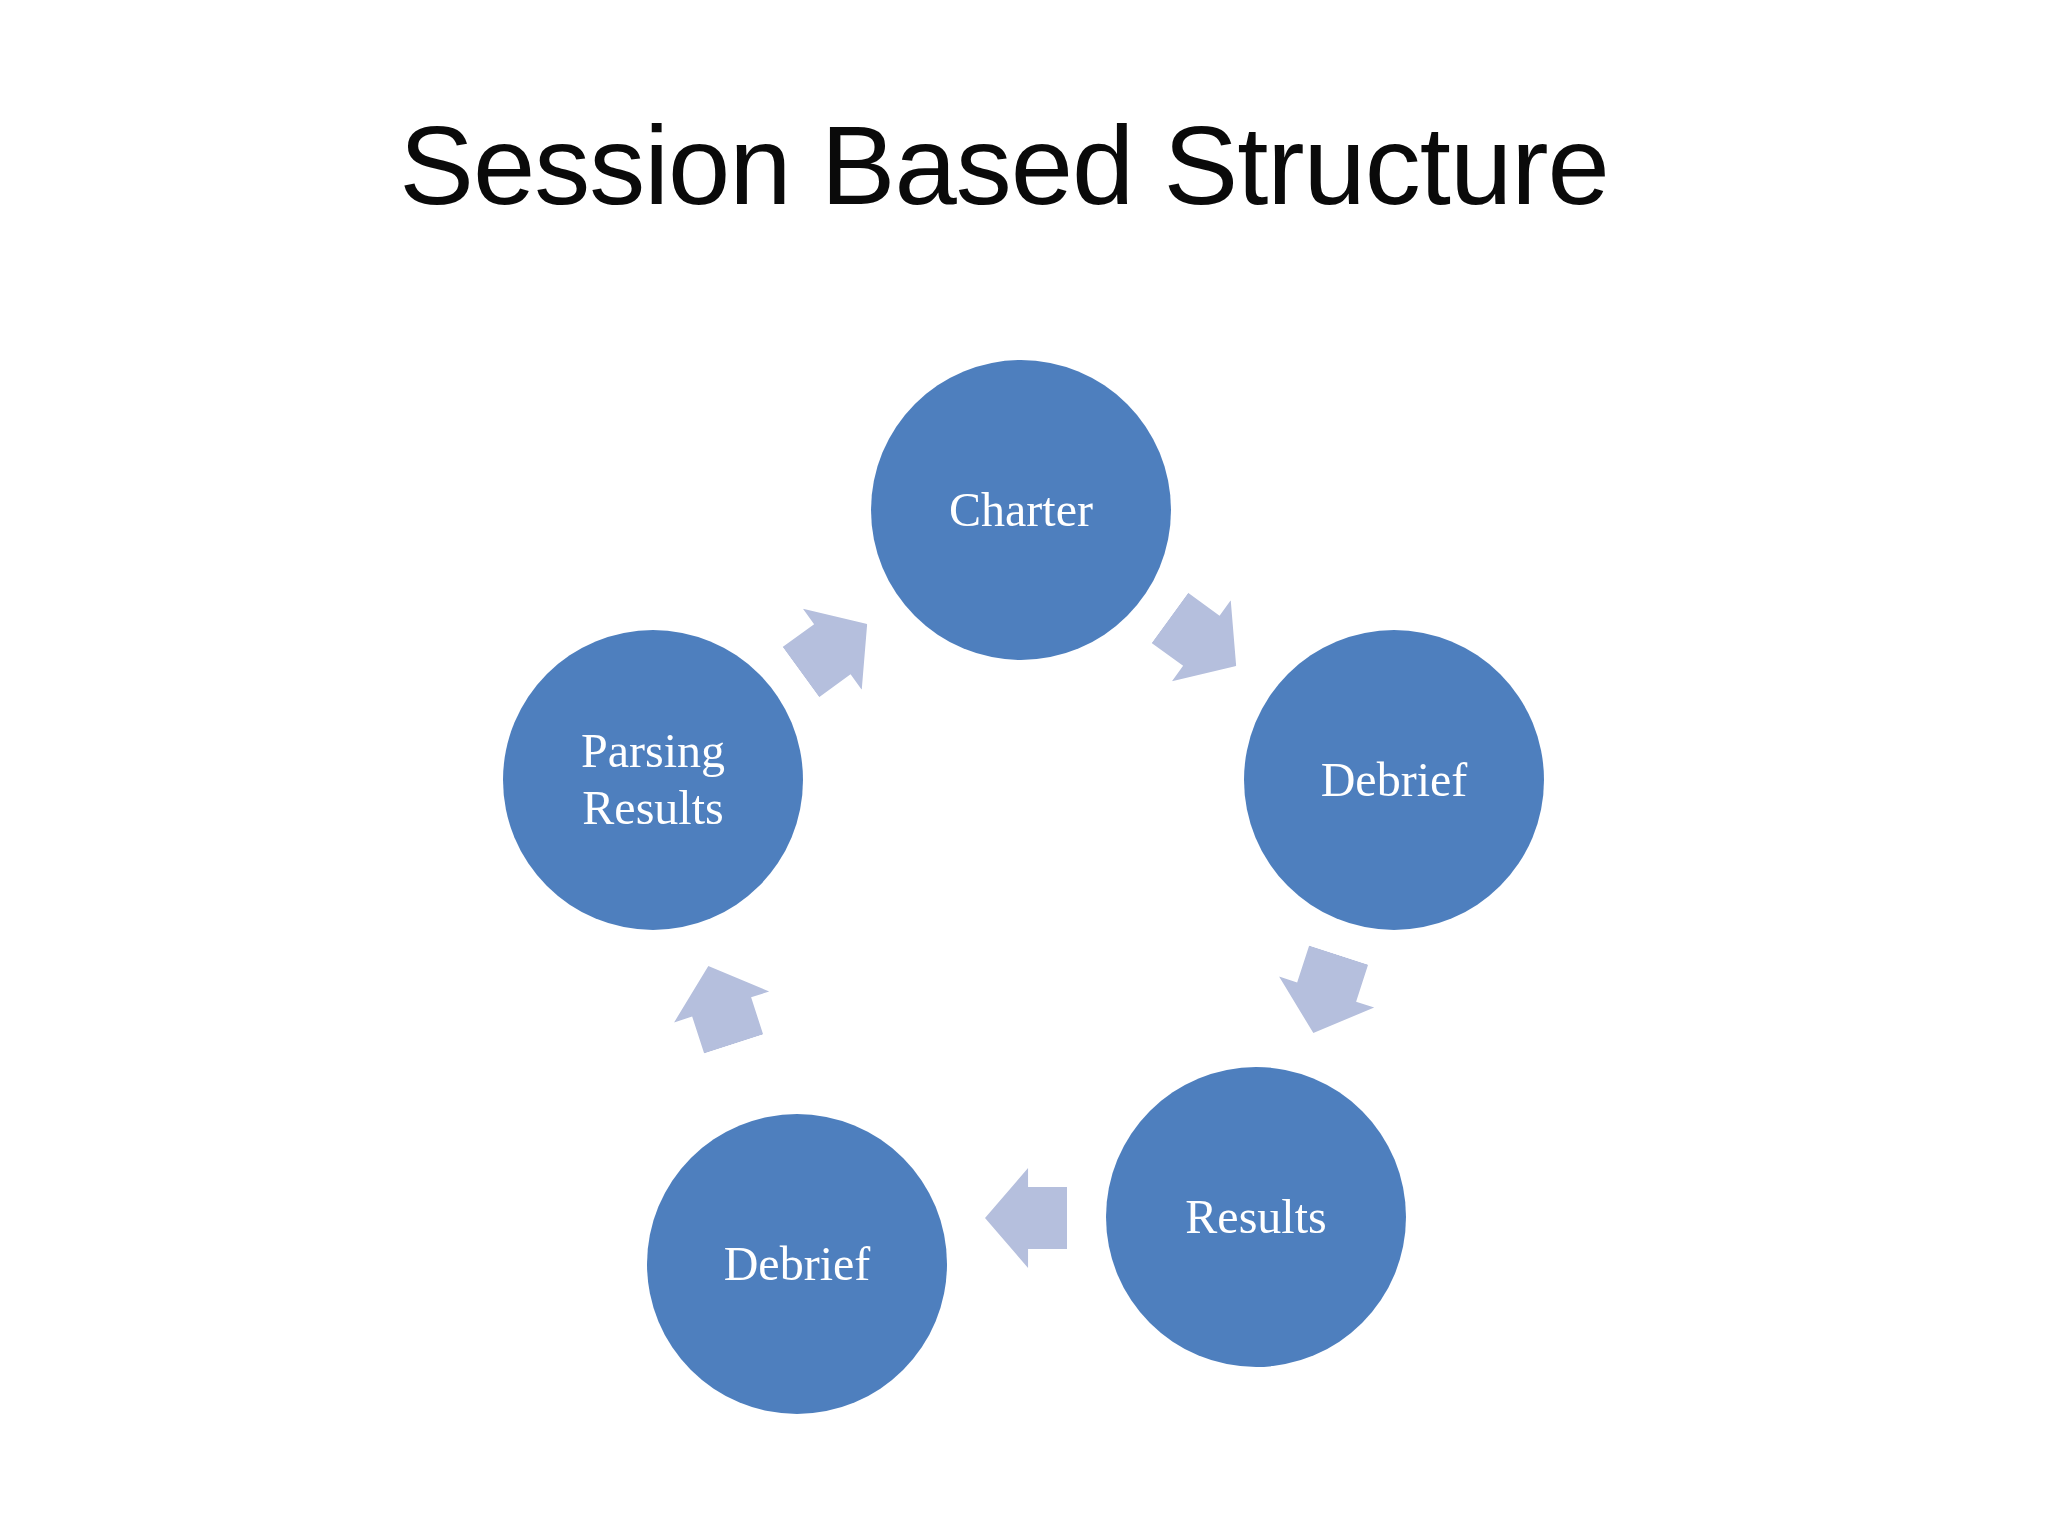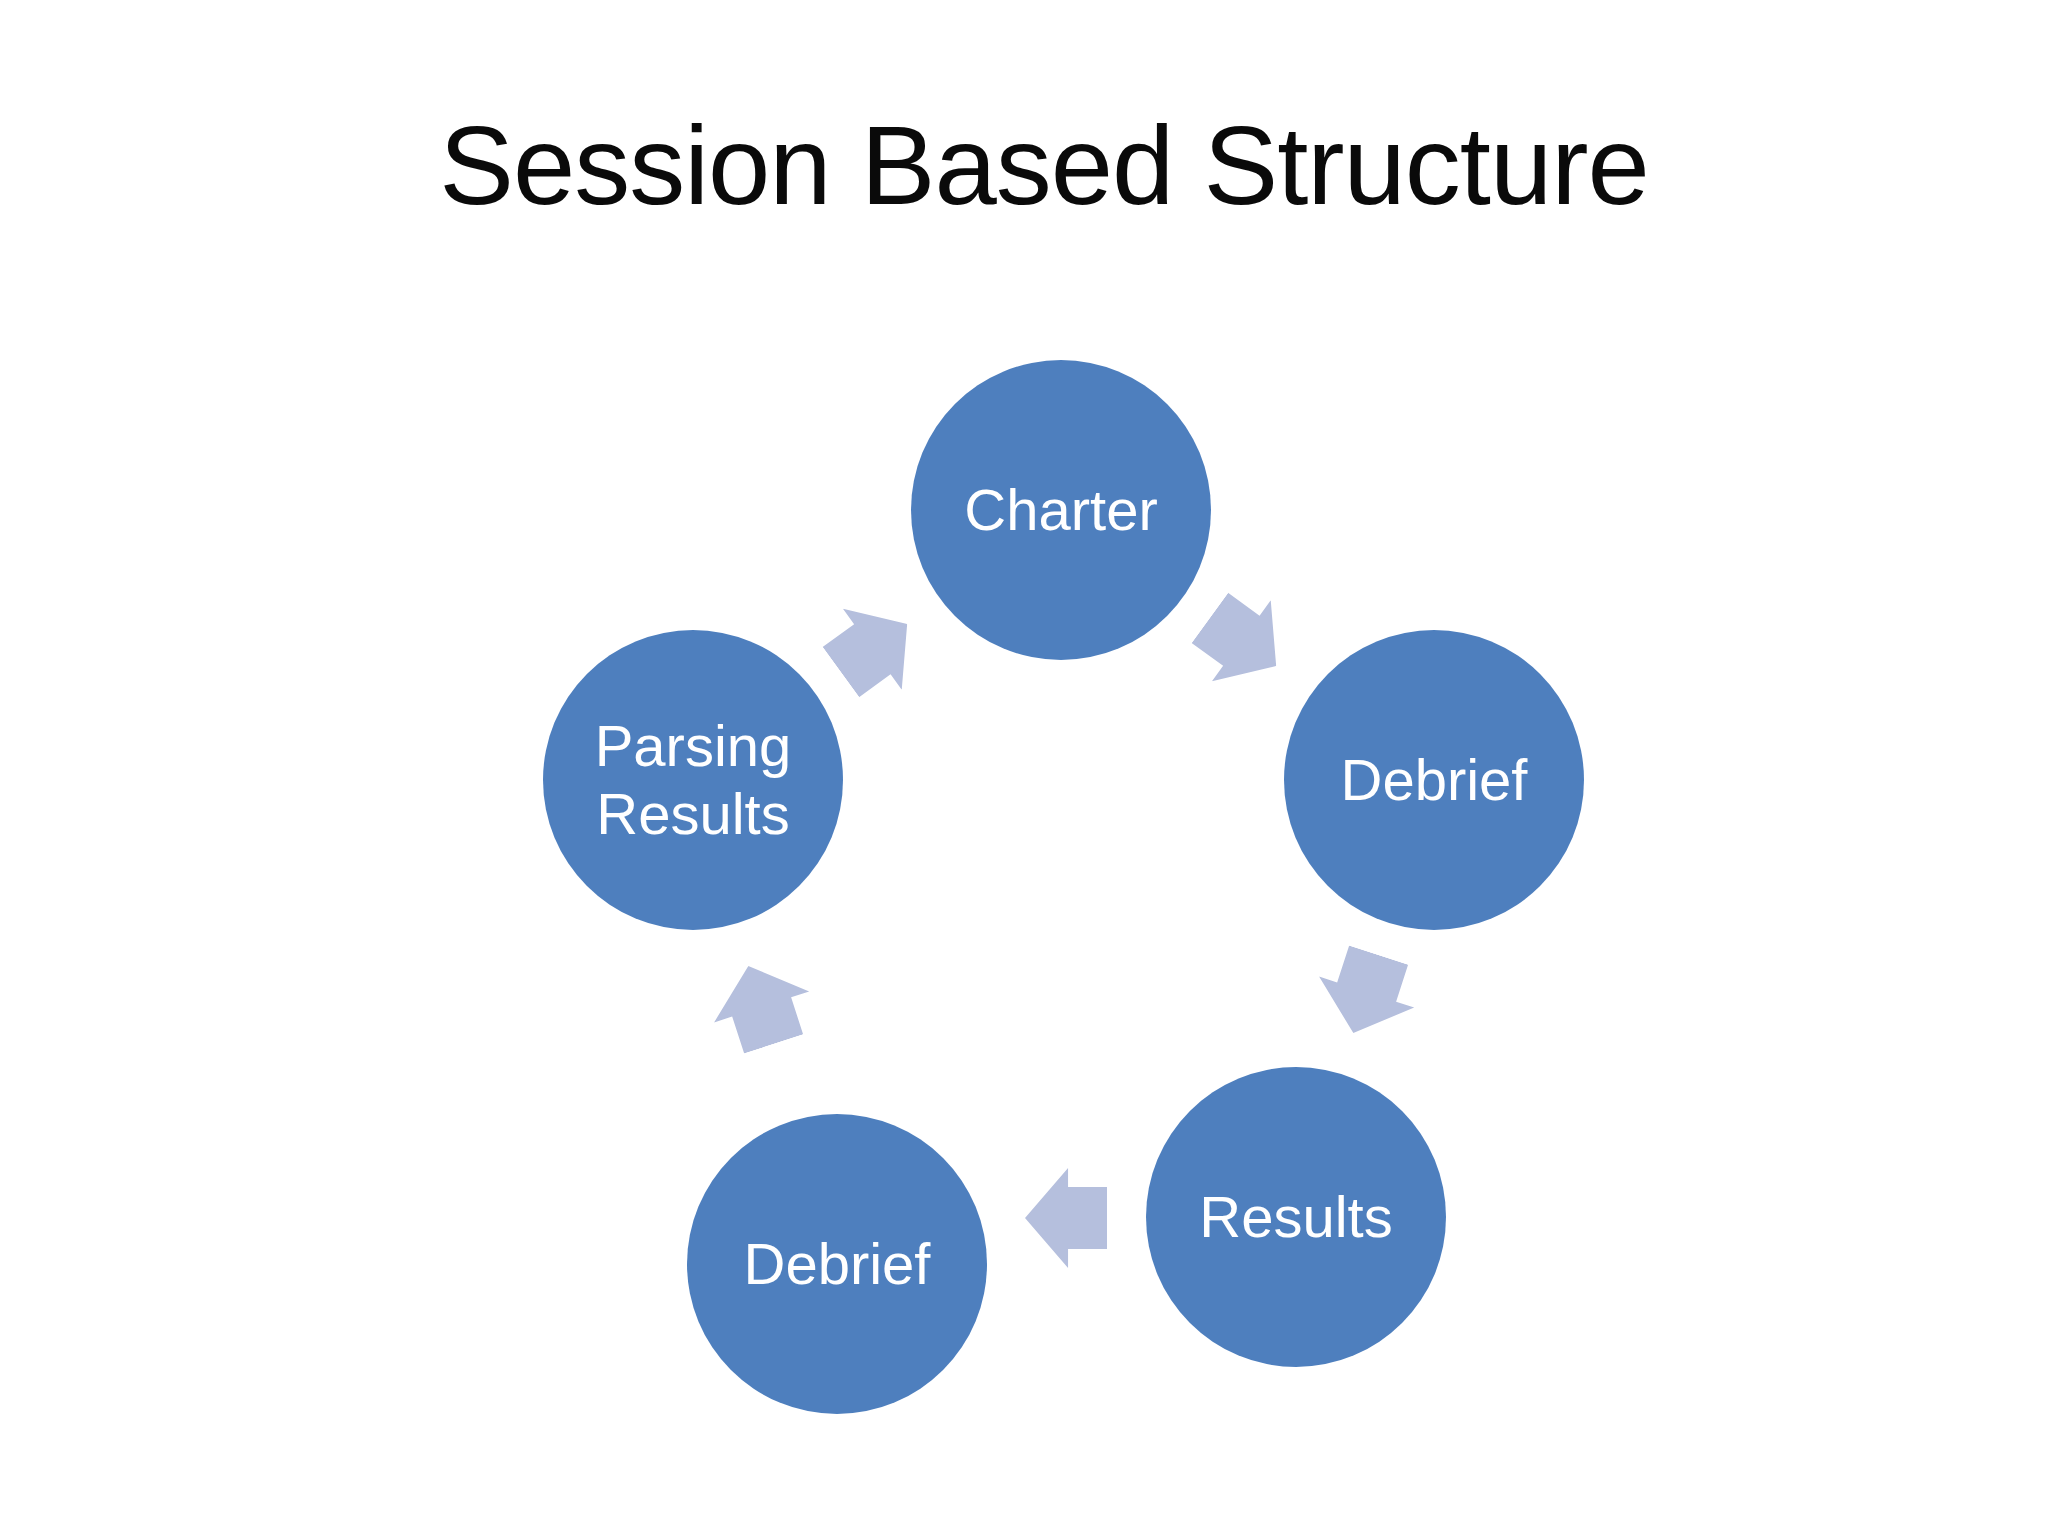--- a/index.html
+++ b/index.html
@@ -7,21 +7,20 @@
     padding: 0;
     background: #ffffff;
   }
   .slide {
     position: relative;
     width: 2008px;
     height: 1536px;
     background: var(--bg, #ffffff);
     overflow: hidden;
     font-family: "Liberation Sans", sans-serif;
-    margin-left: 40px;
   }
   .slide-title {
     position: absolute;
     top: 96px;
     left: 0;
     width: 100%;
     text-align: center;
     font-size: 112px;
     font-weight: 400;
     letter-spacing: -1px;
@@ -35,23 +34,24 @@
     height: 300px;
     border-radius: 50%;
     background: var(--node-fill, #4e7fbe);
     display: flex;
     align-items: center;
     justify-content: center;
     text-align: center;
   }
   .node-label {
     color: var(--node-text, #ffffff);
-    font-size: 58px;
+    font-size: 48px;
     line-height: 1.18;
     max-width: 240px;
+    font-family: Liberation Serif, serif;
   }
   .node-charter        { left: 871px;  top: 360px; }
   .node-session        { left: 1244px; top: 630px; }
   .node-report         { left: 1106px; top: 1067px; }
   .node-debrief        { left: 647px;  top: 1114px; }
   .node-parsing        { left: 503px;  top: 630px; align-items: center; }
 
   .arrow {
     position: absolute;
     width: 82px;

